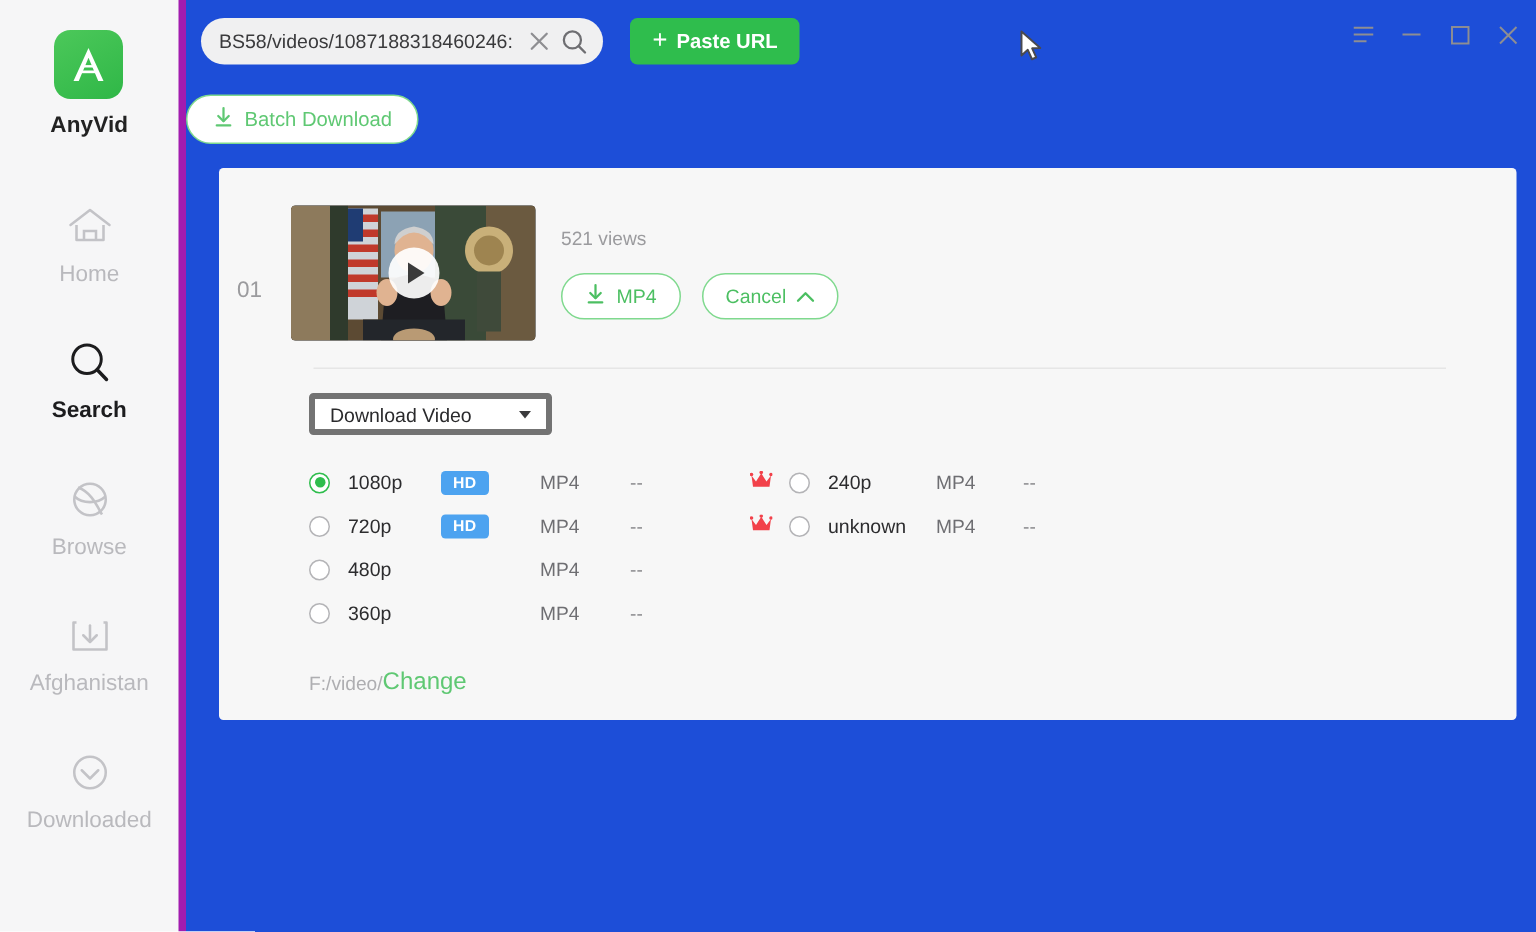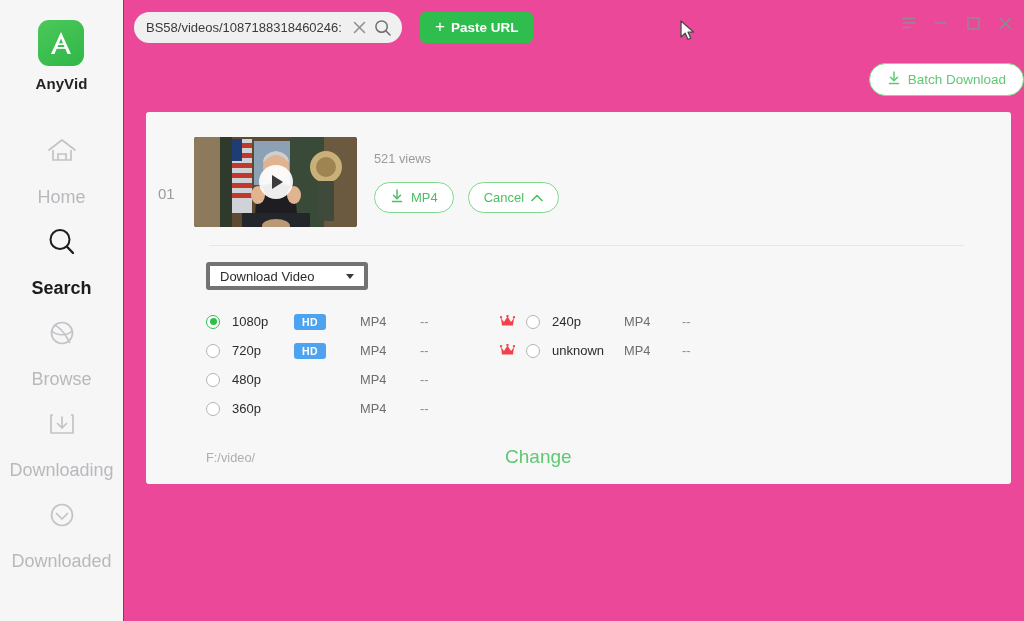--- a/index.html
+++ b/index.html
@@ -8,45 +8,45 @@
     background: #ffffff;
     font-family: "Liberation Sans", sans-serif;
     overflow: hidden;
   }
   #app { position: relative; width: 1024px; height: 621px; display: flex; }
 
   
   #sidebar {
     width: 124px; height: 621px;
     background: #f6f6f7;
-    border-right: 1px solid #a21caf;
+    border-right: 5px solid #a21caf;
     display: flex; flex-direction: column; align-items: center;
     flex: none;
   }
   .brand { margin-top: 20px; display:flex; flex-direction:column; align-items:center; }
   .logo-box {
     width: 46px; height: 46px; border-radius: 11px;
     background: linear-gradient(150deg,#4cc85a 0%, #2fb747 100%);
     display:flex; align-items:center; justify-content:center;
   }
   .brand-name {
     margin-top: 9px; font-size: 15px; font-weight: bold; color: #222;
     letter-spacing: .1px;
   }
   .nav { margin-top: 42px; width: 100%; }
   .nav-item {
     height: 91px; display:flex; flex-direction:column;
     align-items:center; justify-content:flex-start; cursor: pointer;
   }
   .nav-icon { height: 34px; display:flex; align-items:center; justify-content:center; }
-  .nav-label { margin-top: 19px; font-size: 18px; color: #b9b9bd; }
+  .nav-label { margin-top: 6px; font-size: 15px; color: #b9b9bd; }
   .nav-item.active .nav-label { color: #1c1c1e; font-weight: bold; }
 
   
-  #main { flex: 1; position: relative; background: #ec4899; height:621px; }
+  #main { flex: 1; position: relative; background: #1d4ed8; height:621px; }
 
   
   #topbar {
     height: 55px; display:flex; align-items:center;
     padding-left: 10px; position: relative;
   }
   .url-bar {
     width: 268px; height: 31px; border-radius: 16px;
     background: #f0f0f1; display:flex; align-items:center;
     padding: 0 6px 0 12px; position: relative;
@@ -67,21 +67,21 @@
   }
   .paste-plus { font-size: 17px; font-weight: normal; line-height: 1; margin-top:-2px;}
 
   .win-ctrls {
     position:absolute; right: 12px; top: 16px;
     display:flex; align-items:center; gap: 18px;
   }
   .win-btn { width: 14px; height: 14px; display:flex; align-items:center; justify-content:center; cursor:pointer; }
 
   
-  #batchrow { height: 48px; display:flex; align-items:center; justify-content:flex-end; }
+  #batchrow { height: 48px; display:flex; align-items:center; justify-content:flex-start; }
   .batch-btn {
     height: 33px; border-radius: 17px; border: 1px solid #7fd98e;
     background: #fff; color: #5fc873; font-size: 13.5px;
     display:flex; align-items:center; gap: 7px; padding: 0 17px; cursor: pointer;
   }
 
   
   #card {
     position:absolute; left: 22px; top: 112px;
     width: 865px; background: #f7f7f7; border-radius: 3px;
@@ -146,21 +146,21 @@
   .left .q-fmt { width: 60px; margin-left: 14px; }
   .q-size { font-size: 12.8px; color: #8b8b8e; }
   .left .q-size { width: 80px; }
   .crown { width:16px; }
 
   .right .q-name { width: 72px; }
   .right .q-fmt { width: 58px; }
 
   .path-row { display:flex; align-items:center; margin-top: 23px; }
   .path-text { font-size: 12.8px; color: #aeaeb1; }
-  .change-link { font-size: 19px; color: #5fc873; margin-left: 250px; cursor:pointer; }
+  .change-link { font-size: 16px; color: #5fc873; cursor:pointer; }
 
   .dl-btn {
     margin-top: 17px; width: 134px; height: 37px; border-radius: 5px;
     background: #2fbd4d; color:#fff; font-size: 14px; font-weight: bold;
     display:flex; align-items:center; justify-content:center; gap: 9px;
     border:none; cursor:pointer;
   }
 
   #cursor { position:absolute; left: 556px; top: 20px; pointer-events:none; }
 </style>
@@ -217,21 +217,21 @@
       </div>
 
       <div class="nav-item">
         <div class="nav-icon">
           <svg width="34" height="30" viewBox="0 0 34 30">
             <path d="M8 6 L6 6 L6 24 L28 24 L28 6 L26 6" fill="none" stroke="#c3c3c7" stroke-width="1.7" stroke-linejoin="round"></path>
             <line x1="17" y1="8" x2="17" y2="18.5" stroke="#c3c3c7" stroke-width="1.7" stroke-linecap="round"></line>
             <path d="M12.5 14.5 L17 19 L21.5 14.5" fill="none" stroke="#c3c3c7" stroke-width="1.7" stroke-linecap="round" stroke-linejoin="round"></path>
           </svg>
         </div>
-        <div class="nav-label">Downloading</div>
+        <div class="nav-label">Afghanistan</div>
       </div>
 
       <div class="nav-item">
         <div class="nav-icon">
           <svg width="34" height="30" viewBox="0 0 34 30">
             <circle cx="17" cy="15" r="10.5" fill="none" stroke="#c3c3c7" stroke-width="1.7"></circle>
             <path d="M11.5 13.5 L17 19 L22.5 13.5" fill="none" stroke="#c3c3c7" stroke-width="1.7" stroke-linecap="round" stroke-linejoin="round"></path>
           </svg>
         </div>
         <div class="nav-label">Downloaded</div>

